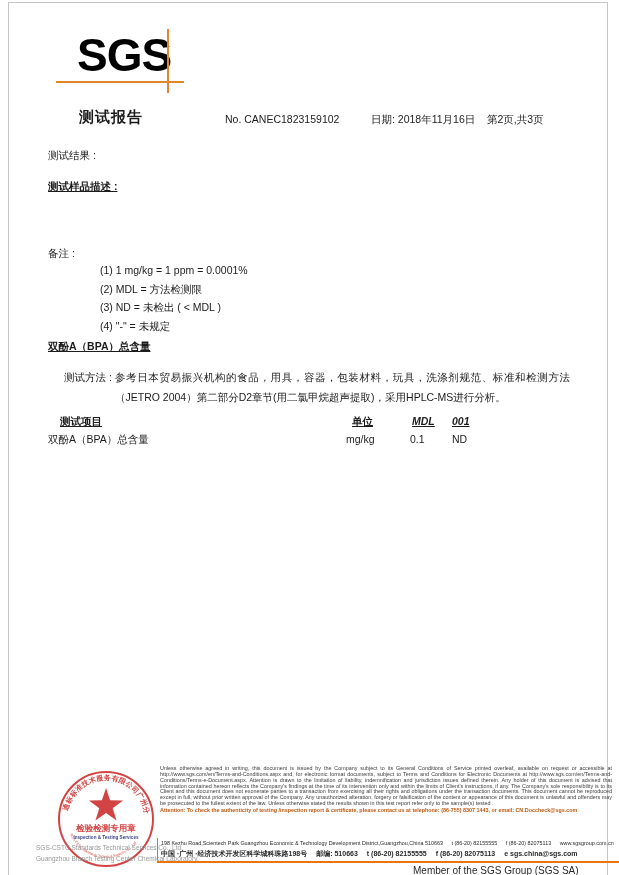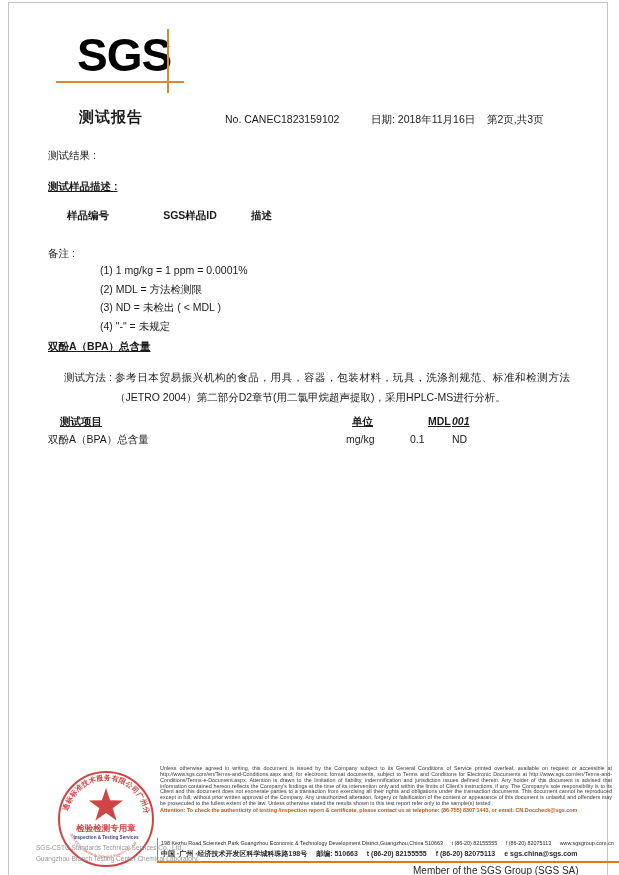--- a/index.html
+++ b/index.html
@@ -40,21 +40,21 @@
   .notes-label{left:48px;top:247px;}
   .notes{left:100px;top:261px;font-size:10.5px;line-height:18.5px;}
 
   .bpa-heading{left:48px;top:340px;font-weight:bold;text-decoration:underline;font-size:10.5px;}
   .method-label{left:48px;top:371px;margin-left:16px;}
   .method-text{left:115px;top:368px;width:455px;font-size:10.5px;line-height:19.5px;text-align:justify;}
 
   .rt-head{top:415px;font-size:10.5px;font-weight:bold;text-decoration:underline;}
   .rt-item-h{left:60px;}
   .rt-unit-h{left:352px;}
-  .rt-mdl-h{left:428px;}
+  .rt-mdl-h{left:412px;font-style:italic;}
   .rt-001-h{left:452px;font-style:italic;}
   .rt-row{top:433px;font-size:10.5px;}
   .rt-item{left:48px;}
   .rt-unit{left:346px;}
   .rt-mdl{left:410px;}
   .rt-001{left:452px;}
 
   
   .stamp{left:46px;top:761px;width:120px;height:116px;opacity:.92;}
   .company-lines{left:36px;top:843px;font-size:6.5px;color:#979797;line-height:10.5px;width:170px;}
@@ -82,25 +82,20 @@
 
 <div class="abs title">测试报告</div>
 <div class="abs hmeta report-no">No. CANEC1823159102</div>
 <div class="abs hmeta report-date">日期: 2018年11月16日</div>
 <div class="abs hmeta page-info">第2页,共3页</div>
 
 <div class="abs body-text results-label">测试结果 :</div>
 <div class="abs body-text sample-desc">测试样品描述 :</div>
 
 <div class="abs sample-table">
-  <div class="trow thead">
-    <div class="c1">样品编号</div>
-    <div class="c2">SGS样品ID</div>
-    <div class="c3">描述</div>
-  </div>
 </div>
 
 <div class="abs body-text notes-label">备注 :</div>
 <div class="abs notes">
   <div>(1) 1 mg/kg = 1 ppm = 0.0001%</div>
   <div>(2) MDL = 方法检测限</div>
   <div>(3) ND = 未检出 ( &lt; MDL )</div>
   <div>(4) "-" = 未规定</div>
 </div>
 

